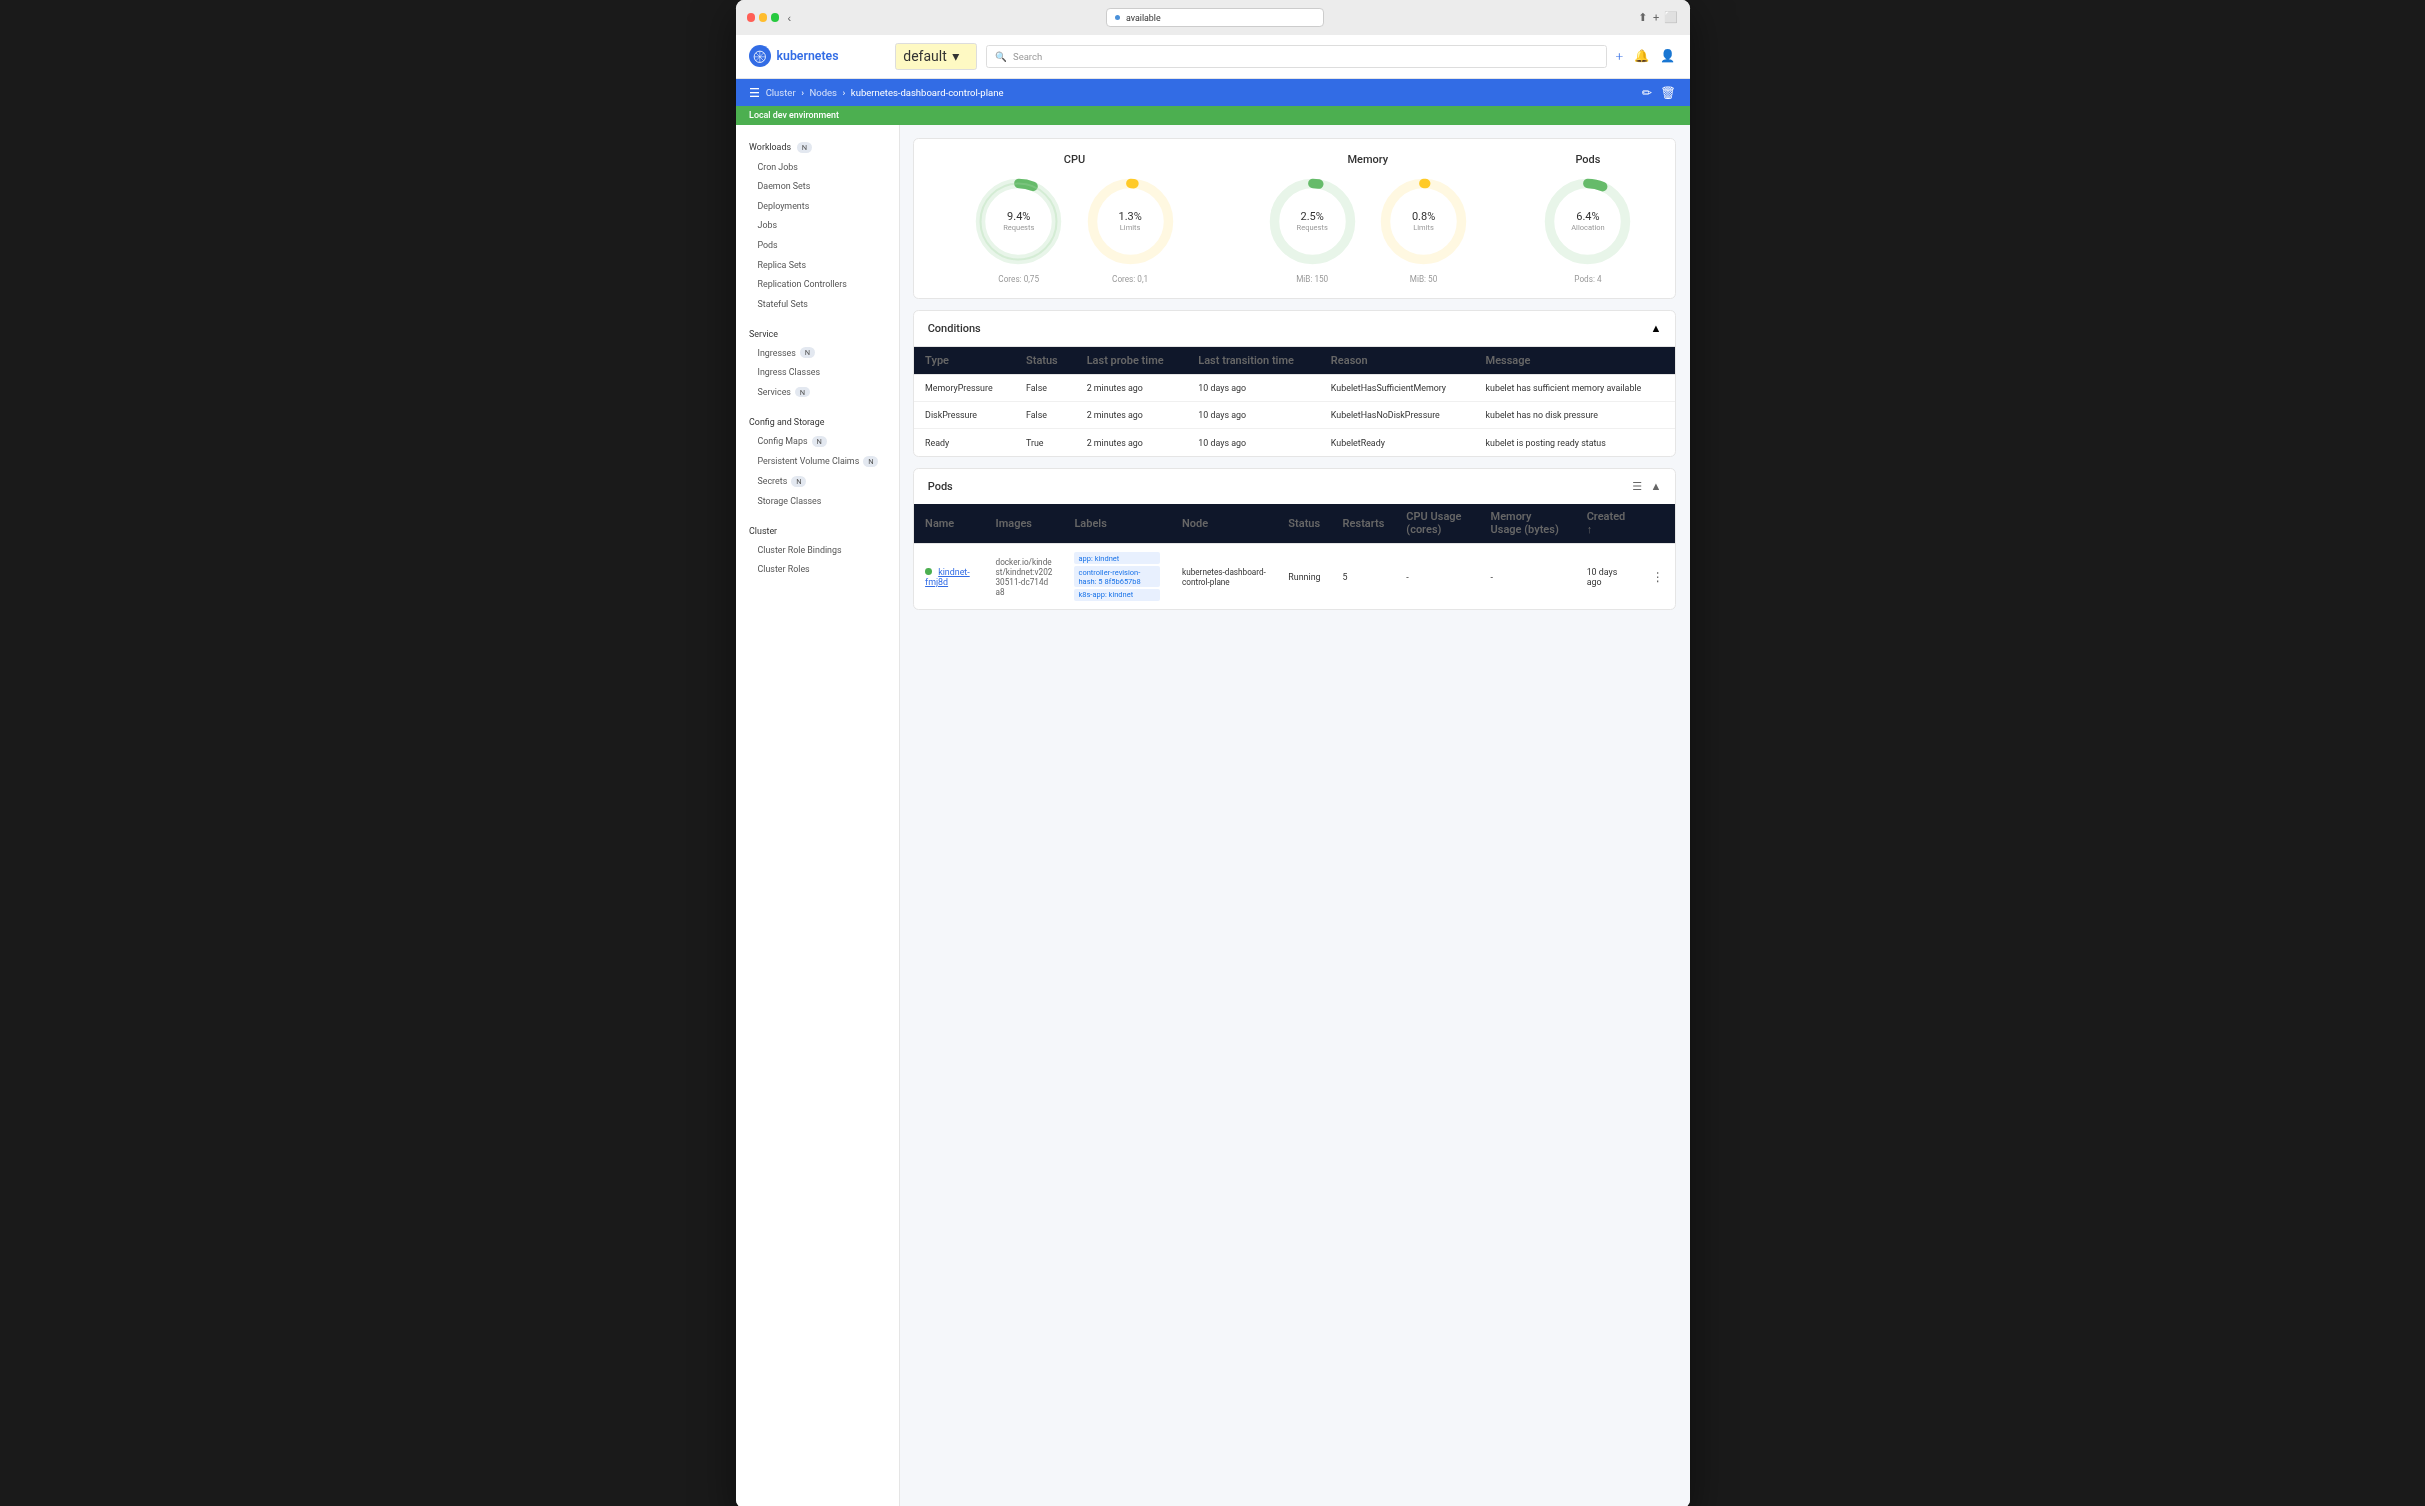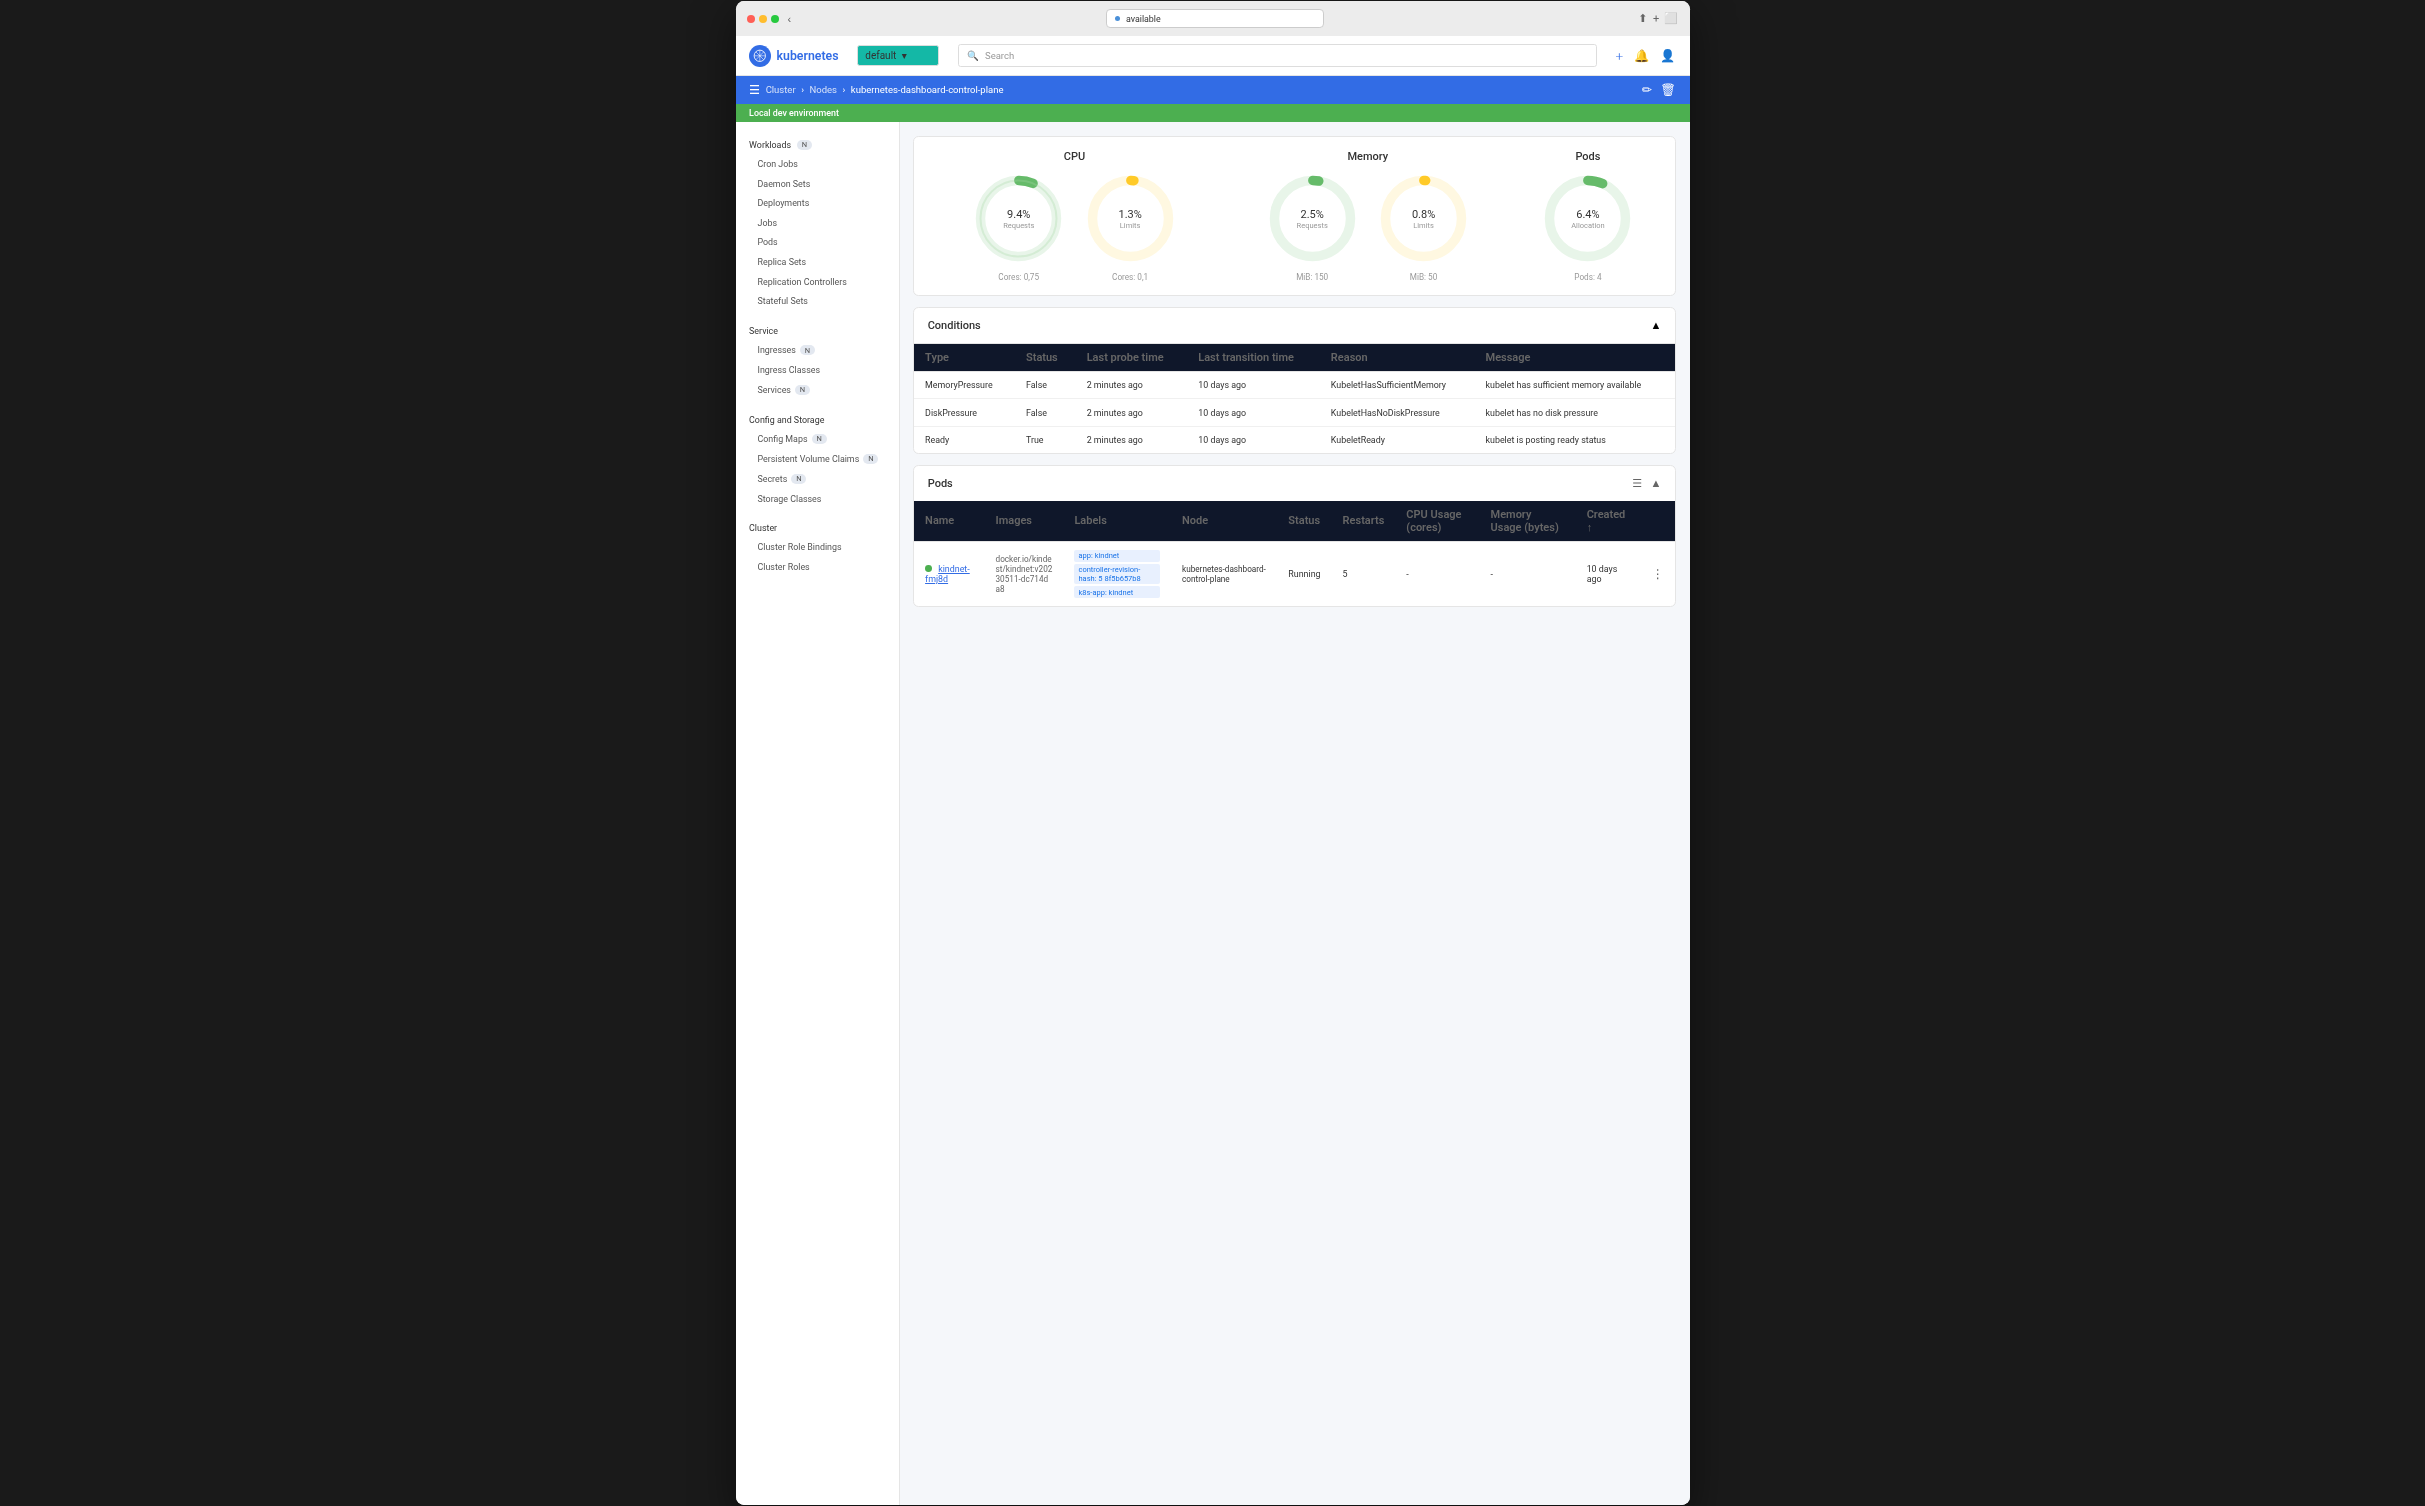--- a/index.html
+++ b/index.html
@@ -9,25 +9,25 @@
     .traffic-lights { display: flex; gap: 4.1px; }
     .tl { width: 8.2px; height: 8.2px; border-radius: 50%; }
     .tl.red { background: #ff5f56; }
     .tl.yellow { background: #ffbd2e; }
     .tl.green { background: #27c93f; }
     .nav-btn { background: none; border: none; cursor: pointer; color: #666; font-size: 11px; }
     .address-bar { flex: 1; display: flex; justify-content: center; }
     .address-input { background: #fff; border: 0.7px solid #ccc; border-radius: 4.1px; padding: 3.4px 8.2px; width: 218px; display: flex; align-items: center; gap: 5.5px; font-size: 8.9px; color: #333; }
     .addr-dot { width: 5.5px; height: 5.5px; border-radius: 50%; background: #4a90d9; }
     .window-actions { display: flex; gap: 5.5px; color: #666; font-size: 11px; }
-    .topbar { background: #fff; padding: 8.2px 13.6px; display: flex; align-items: center; gap: 19px; border-bottom: 0.7px solid #e5e5e5; }
+    .topbar { background: #fff; padding: 8.2px 13.6px; display: flex; align-items: center; gap: 9px; border-bottom: 0.7px solid #e5e5e5; }
     .logo-area { display: flex; align-items: center; gap: 5.5px; }
     .k8s-icon { width: 22px; height: 22px; background: #326ce5; border-radius: 50%; display: flex; align-items: center; justify-content: center; color: white; font-size: 9.5px; font-weight: bold; }
     .logo-text { color: #326ce5; font-size: 12.3px; font-weight: 600; }
-    .namespace-select { border: 0.7px solid #ddd; border-radius: 2.7px; padding: 4.1px 6.8px; font-size: 10px; color: #333; background: #14b8a6; display: flex; align-items: center; gap: 5.5px; min-width: 82px; }
+    .namespace-select { border: 0.7px solid #ddd; border-radius: 2.7px; padding: 4.1px 6.8px; font-size: 14px; color: #333; background: #fef9c3; display: flex; align-items: center; gap: 5.5px; min-width: 82px; margin-left: 48px; }
     .search-bar { flex: 1; border: 0.7px solid #ddd; border-radius: 2.7px; padding: 4.8px 8.2px; font-size: 9.5px; color: #999; display: flex; align-items: center; gap: 5.5px; }
     .topbar-actions { display: flex; align-items: center; gap: 11px; margin-left: auto; color: #326ce5; }
     .breadcrumb-bar { background: #326ce5; padding: 6.8px 13.6px; display: flex; align-items: center; justify-content: space-between; color: white; font-size: 9.5px; }
     .breadcrumb { display: flex; align-items: center; gap: 5.5px; }
     .breadcrumb a { color: rgba(255,255,255,0.8); text-decoration: none; }
     .breadcrumb span { color: white; }
     .breadcrumb-sep { color: rgba(255,255,255,0.6); }
     .breadcrumb-actions { display: flex; gap: 8.2px; color: white; font-size: 12.3px; }
     .env-bar { background: #4caf50; padding: 4.1px 13.6px; color: white; font-size: 8.9px; font-weight: 500; }
     .main { display: flex; height: calc(100vh - 123px); min-height: 409px; }

